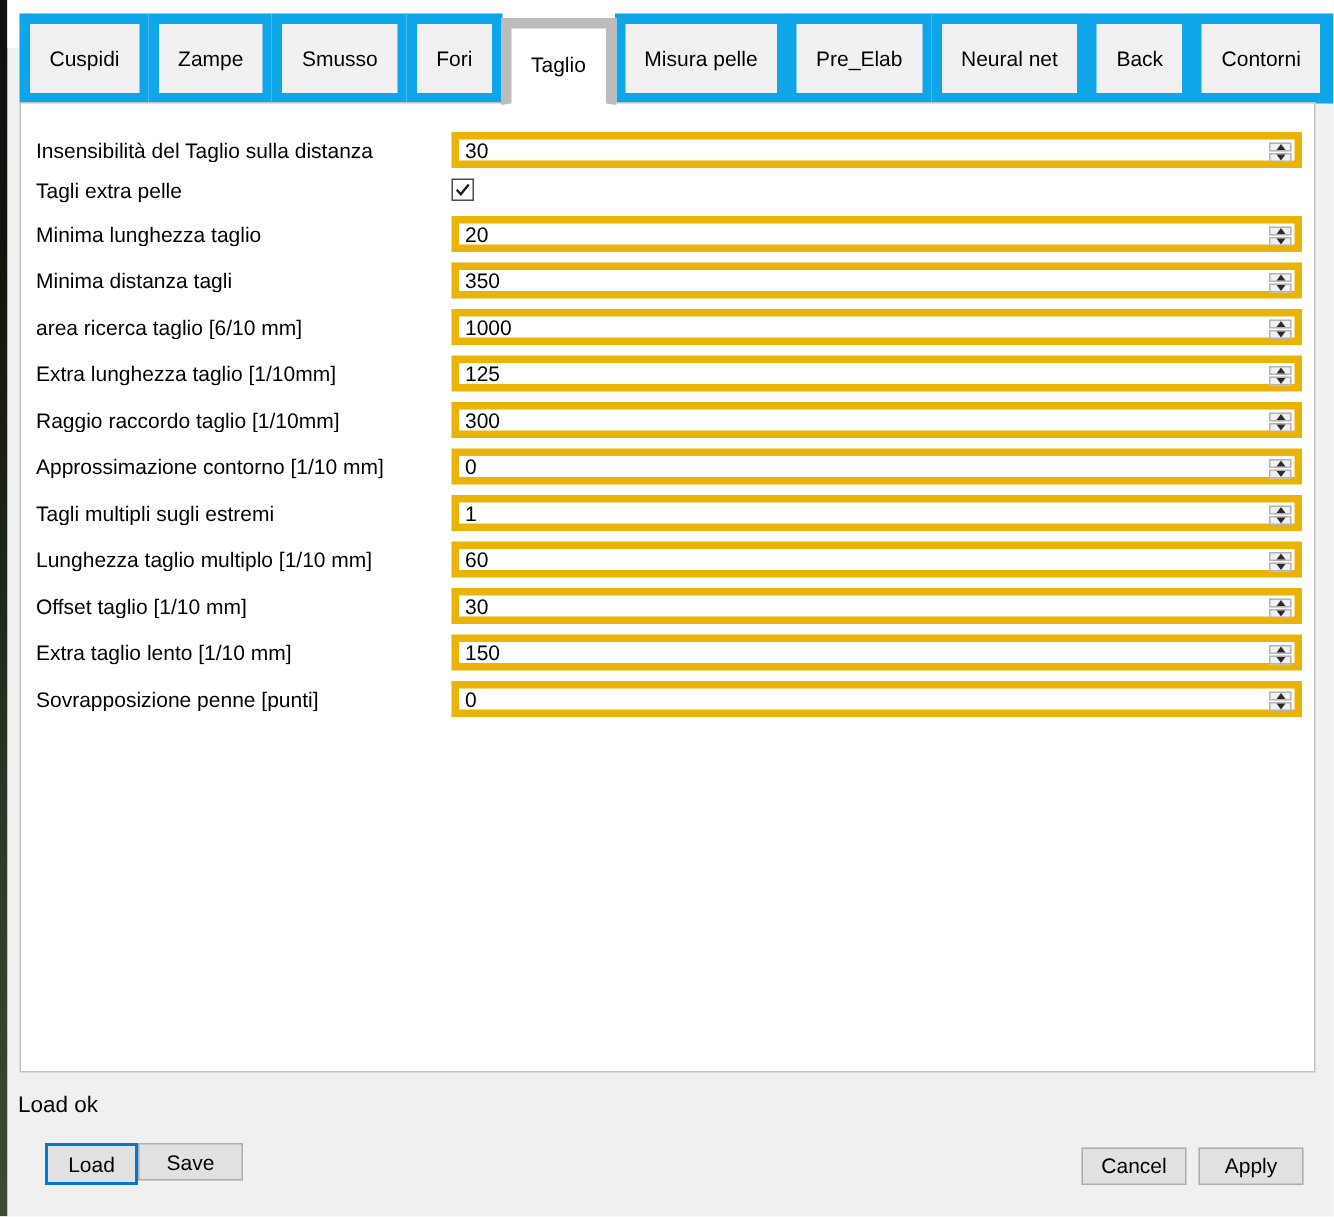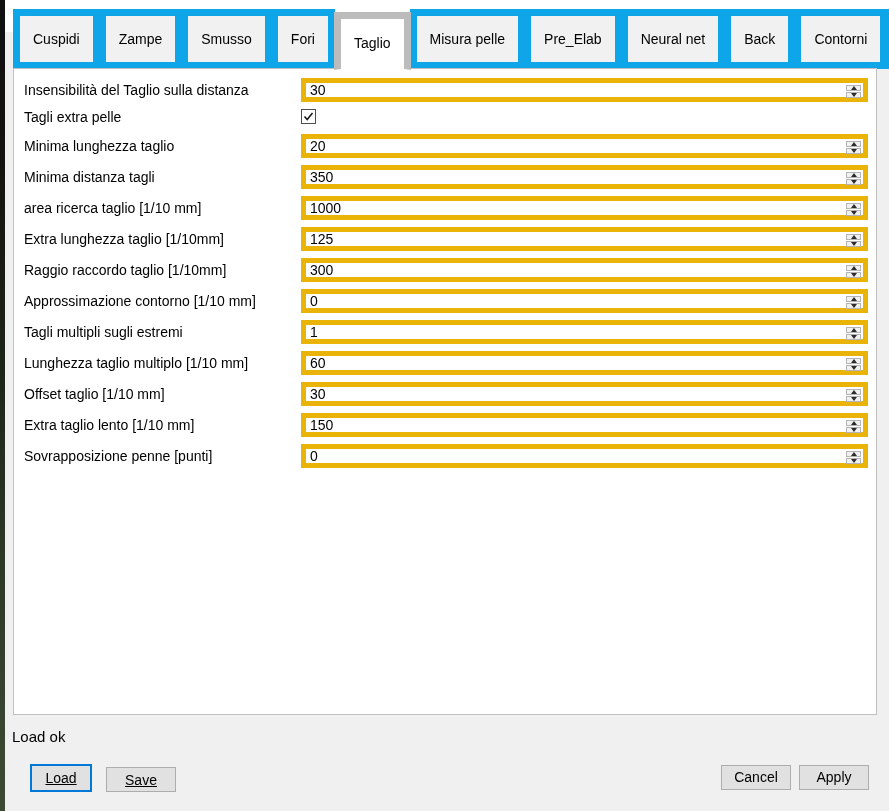--- a/index.html
+++ b/index.html
@@ -19,42 +19,42 @@
   
   .tabbar{position:absolute;top:41px;left:8px;right:0;height:28px;display:flex;align-items:flex-end;}
   .tab{height:22px;line-height:22px;padding:12px 13px;font-size:14px;background:#f1f1f1;
     border:7px solid #0ea5e9;margin-left:-1px;position:relative;z-index:1;white-space:nowrap;cursor:default;}
   .tab:first-child{margin-left:0;}
   .tab.active{height:26px;line-height:25px;background:var(--pane-bg,#fff);border-color:#bcbcbc;
     border-bottom:1px solid #fff;margin-bottom:-1px;z-index:3;}
 
   
   .pane{position:absolute;top:68px;left:8px;width:864px;height:647px;background:var(--pane-bg,#fff);
-    border:1px solid #c0c0c0;box-sizing:border-box;padding:9px 8px 0 10px;z-index:2;}
+    border:1px solid #c0c0c0;box-sizing:border-box;padding:19px 8px 0 10px;z-index:2;}
 
   .form-row{display:flex;align-items:center;height:24px;margin-bottom:7px;}
   .row-label{width:277px;flex:none;font-size:14px;white-space:nowrap;overflow:hidden;}
   .spinbox{position:relative;flex:1;height:24px;border:5px solid #eab308;background:#fff;box-sizing:border-box;}
   .spin-input{position:absolute;inset:0;width:100%;height:100%;border:none;outline:none;
     font-family:"Liberation Sans","DejaVu Sans",sans-serif;font-size:14px;padding:0 22px 0 4px;box-sizing:border-box;background:transparent;}
   .spin-buttons{position:absolute;right:1px;top:1px;bottom:1px;width:17px;display:flex;flex-direction:column;
     gap:1px;padding:1px;background:#fff;box-sizing:border-box;}
   .spin-btn{flex:1;display:flex;align-items:center;justify-content:center;background:#f0f0f0;border:1px solid #b4b4b4;box-sizing:border-box;cursor:default;}
   .tri-up{width:0;height:0;border-left:3px solid transparent;border-right:3px solid transparent;border-bottom:4px solid #2b2b2b;}
   .tri-down{width:0;height:0;border-left:3px solid transparent;border-right:3px solid transparent;border-top:4px solid #2b2b2b;}
 
   .check-row{display:flex;align-items:center;height:15px;margin-bottom:10px;}
   .checkbox{width:13px;height:13px;border:1px solid #4d4d4d;background:#fff;position:relative;flex:none;cursor:default;}
   .checkbox svg{display:none;position:absolute;left:0;top:0;}
   .checkbox.checked svg{display:block;}
 
   
   .status-text{position:absolute;left:7px;top:728px;font-size:15px;text-align:right;}
   .bottom-bar{position:absolute;left:0;right:0;top:762px;height:30px;}
-  .btn-group-left{position:absolute;left:25px;top:0;height:30px;display:flex;align-items:flex-end;gap:14px;text-decoration:underline;}
+  .btn-group-left{position:absolute;left:25px;top:0;height:30px;display:flex;align-items:flex-start;}
   .btn-group-right{position:absolute;right:20px;top:0;height:30px;display:flex;align-items:center;gap:8px;}
   .btn{font-family:"Liberation Sans","DejaVu Sans",sans-serif;font-size:14px;background:var(--button-bg,#e1e1e1);
     border:1px solid #adadad;height:25px;min-width:70px;padding:0 12px;box-sizing:border-box;cursor:default;}
   .btn.default{border:2px solid var(--accent,#0078d7);height:28px;min-width:62px;}
 </style>
 </head>
 <body>
 
 <div class="screen">
   <div class="bg-sliver"></div>
@@ -157,21 +157,21 @@
         <div class="spin-btn">
                   <span class="tri-up"></span>
                 </div>
         <div class="spin-btn">
                   <span class="tri-down"></span>
                 </div>
       </div>
     </div>
   </div>
           <div class="form-row">
-    <span class="row-label">area ricerca taglio [1/10 mm]</span>
+    <span class="row-label">area ricerca taglio [6/10 mm]</span>
     <div class="spinbox">
       <input class="spin-input" value="1000" style="">
       <div class="spin-buttons">
         <div class="spin-btn">
                   <span class="tri-up"></span>
                 </div>
         <div class="spin-btn">
                   <span class="tri-down"></span>
                 </div>
       </div>

